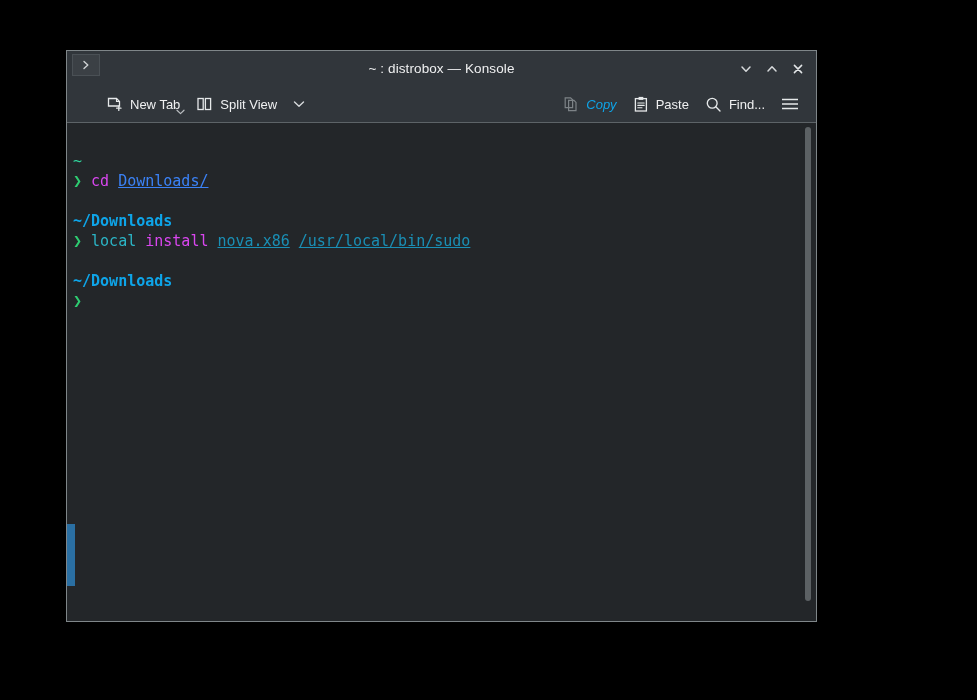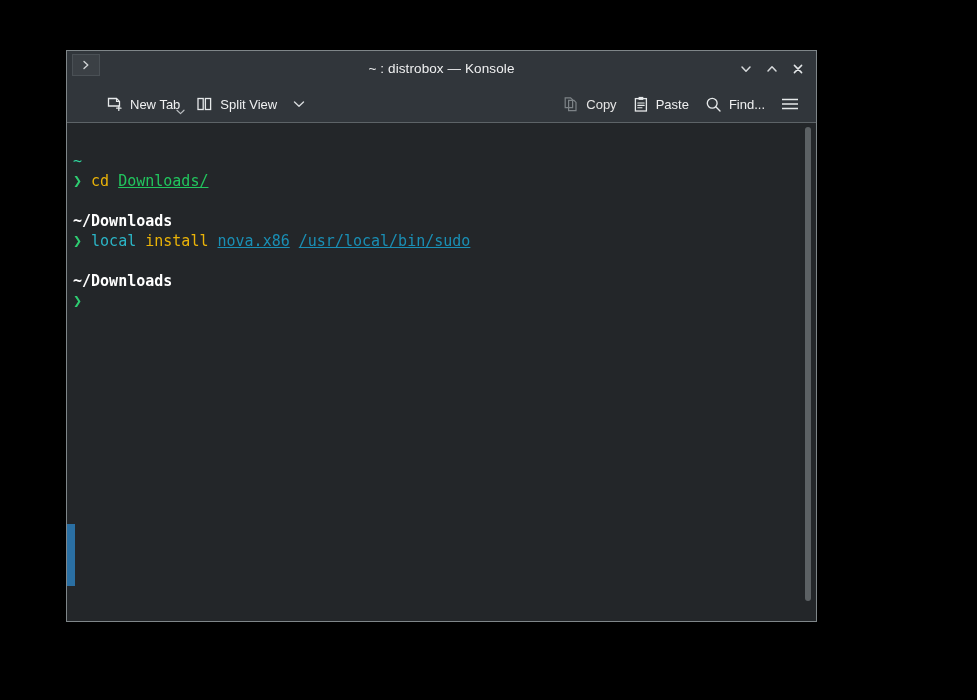--- a/index.html
+++ b/index.html
@@ -112,21 +112,21 @@
     align-items: center;
     gap: 7px;
     height: 28px;
     padding: 0 7px;
     color: #eff0f1;
     font-size: 13px;
     white-space: nowrap;
     cursor: default;
     position: relative;
   }
-  .tbtn.disabled { color: #e5e5e5; }
+  .tbtn.disabled { color: #0ea5e9; font-style: italic; }
   .tbtn .ticon { display: flex; align-items: center; }
   .tbtn .ticon svg { display: block; }
   .newtab-caret {
     position: absolute;
     right: 1px;
     bottom: -1px;
   }
   .hamburger {
     padding: 0 6px;
   }
@@ -152,25 +152,25 @@
     box-sizing: border-box;
     font-family: "DejaVu Sans Mono", "Liberation Mono", monospace;
     font-size: 15px;
     line-height: 20px;
     color: #d8d8d8;
   }
   .tline { white-space: pre; height: 20px; }
   .tline.blank { height: 20px; }
 
   .c-green   { color: #2fd39b; }
-  .c-green-b { color: #ffffff; font-weight: bold; }
+  .c-green-b { color: #0ea5e9; font-weight: bold; }
   .c-prompt  { color: #2ecc71; font-weight: bold; }
-  .c-cmd     { color: #eab308; }
+  .c-cmd     { color: #d946ef; }
   .c-cyan    { color: #2bb5c6; }
-  .c-link    { color: #22c55e; text-decoration: underline; }
+  .c-link    { color: #3b82f6; text-decoration: underline; }
   .c-link2   { color: #1a8fb5; text-decoration: underline; margin-top: 40px; }
 
   
   #selection-marker {
     position: absolute;
     left: 0;
     top: 401px;
     width: 8px;
     height: 62px;
     background: #2a6fa3;

